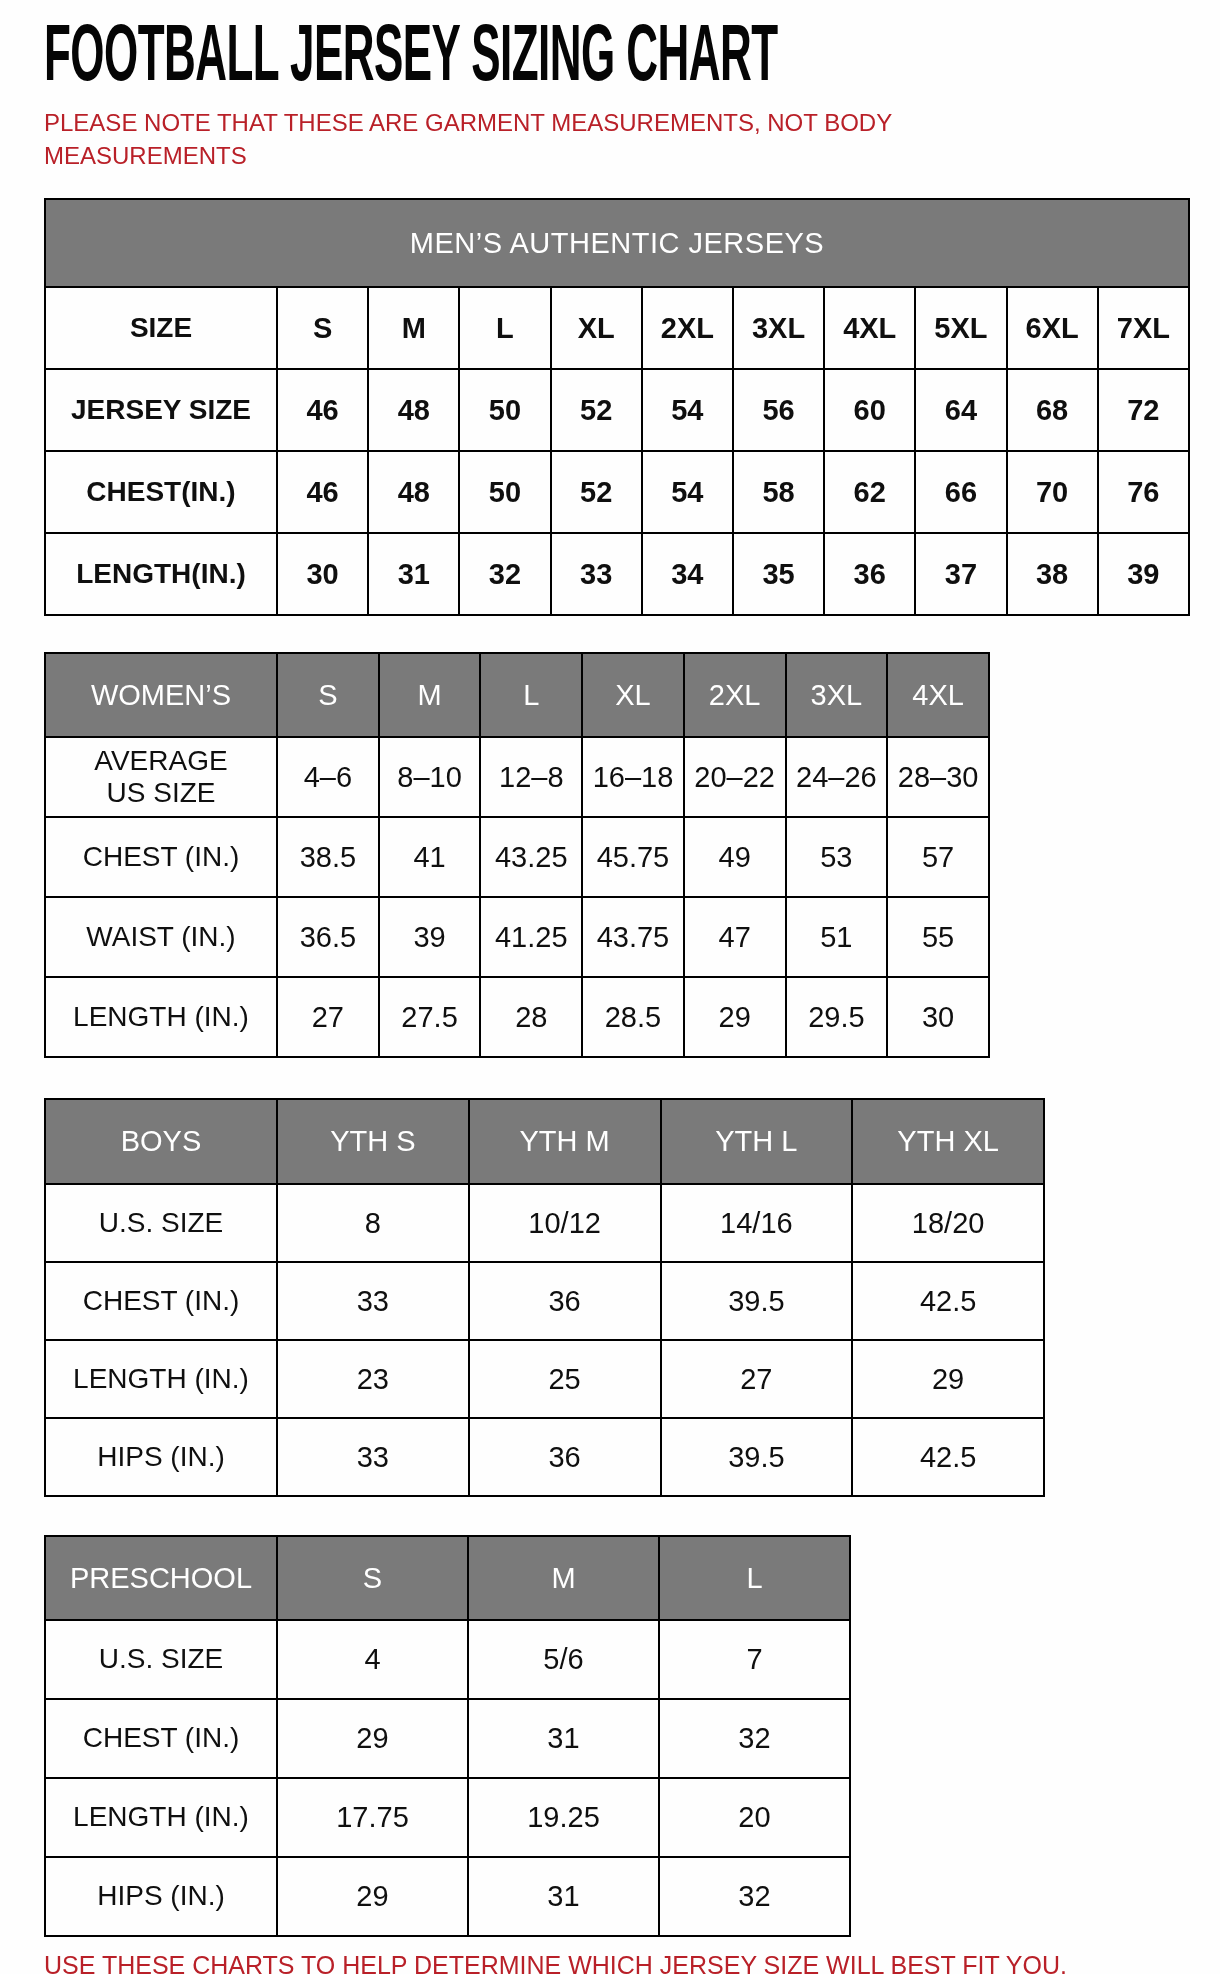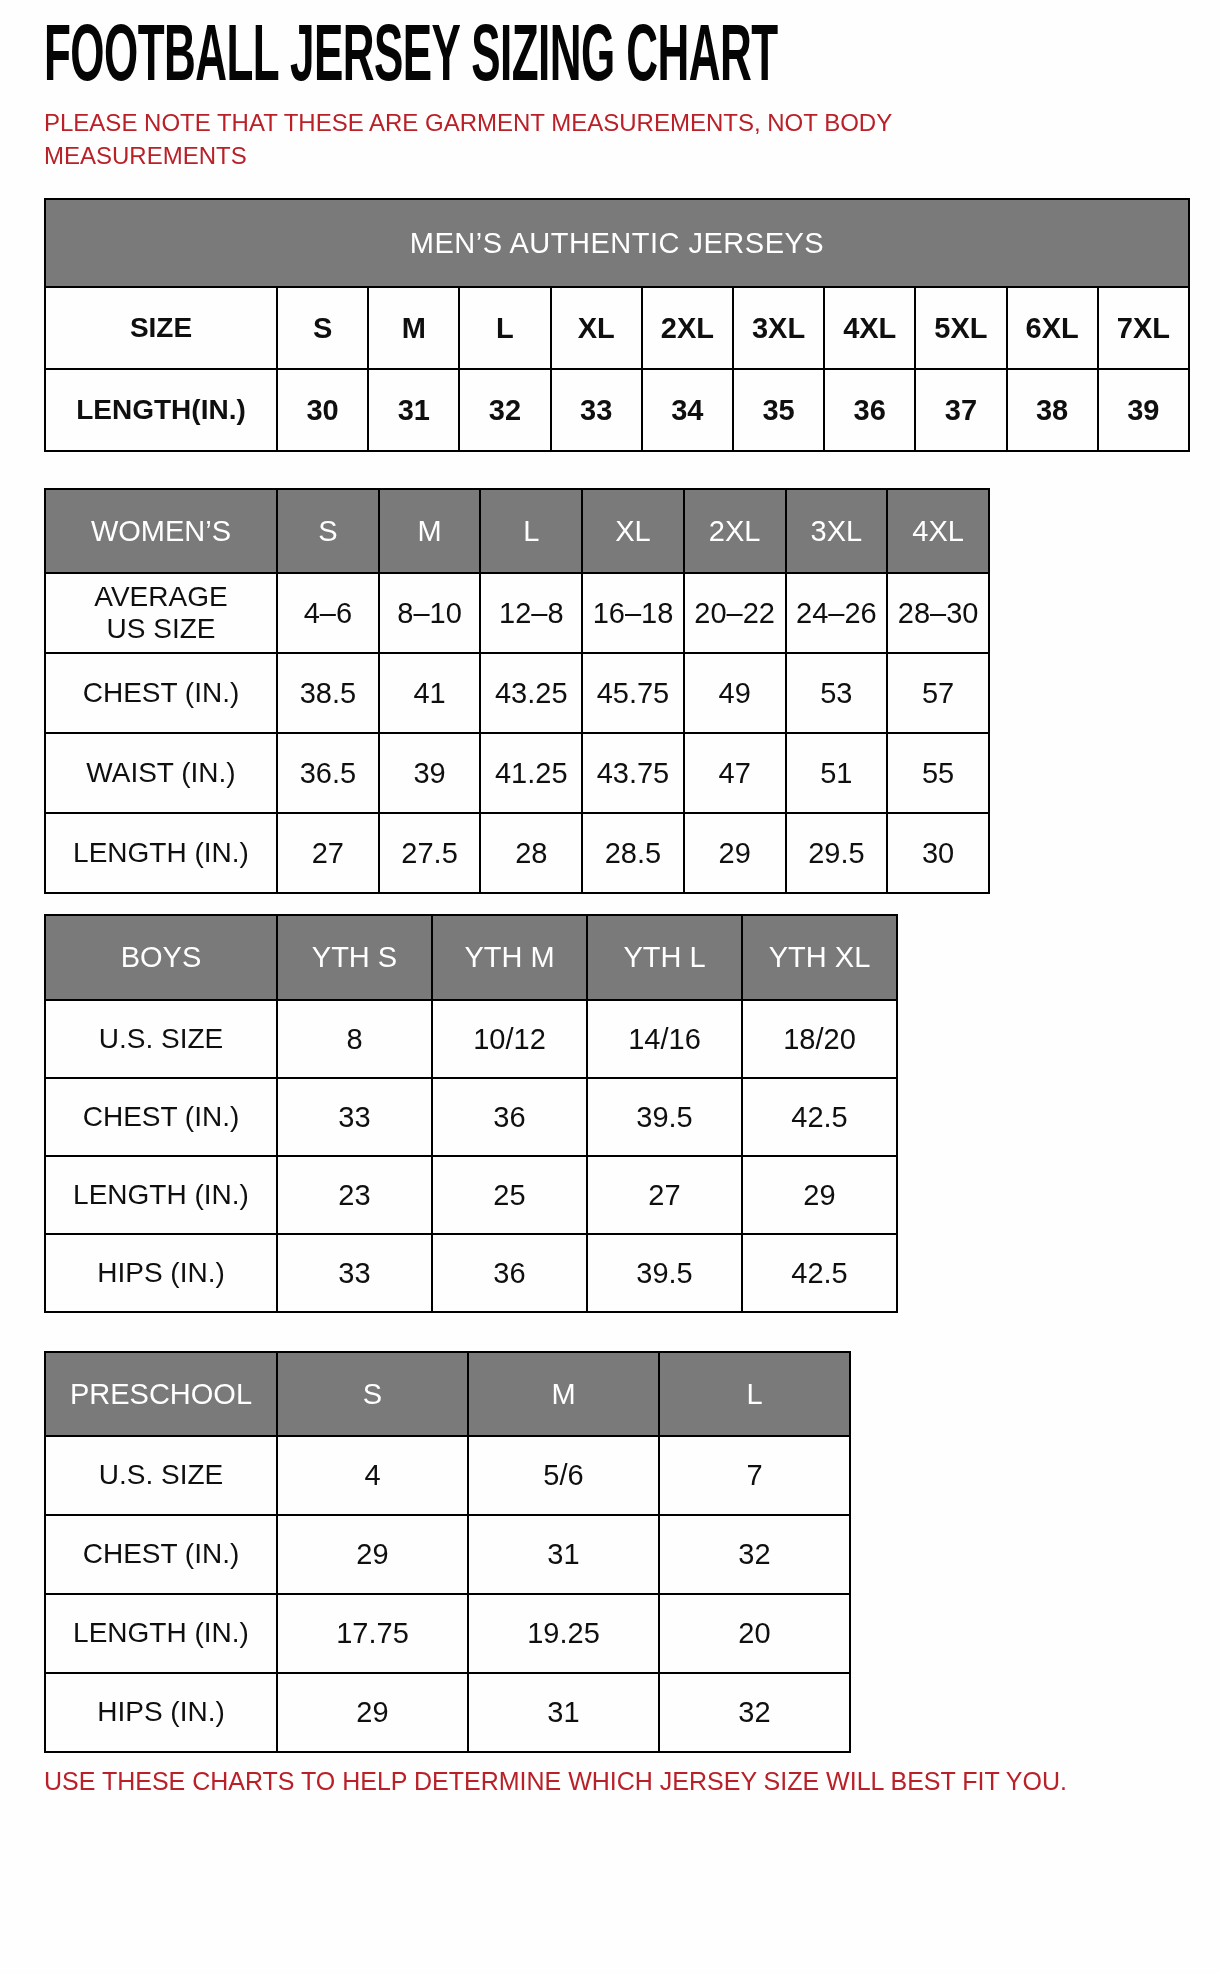--- a/index.html
+++ b/index.html
@@ -55,21 +55,21 @@
     font-size: 29px;
   }
   .mens-hdr {
     font-size: 34px;
     letter-spacing: 0.5px;
     border-color: #7a7a7a #7a7a7a #000 #7a7a7a;
   }
 
   #mens      { width: 1146px; margin-top: 26px; padding-left: 32px; }
   #womens    { width: 946px; margin-top: 36px; }
-  #boys      { width: 854px; margin-top: 20px; }
+  #boys      { width: 1001px; margin-top: 40px; }
   #preschool { width:  807px; margin-top: 38px; }
 
   .c-label { width: 232px; }
 
   #mens tr.hdr-row      { height: 88px; }
   #mens tr.data         { height: 82px; font-weight: bold; }
   #womens tr.hdr-row    { height: 84px; }
   #womens tr.data       { height: 80px; }
   #boys tr.hdr-row      { height: 85px; }
   #boys tr.data         { height: 78px; }
@@ -107,20 +107,46 @@
       <td>S</td>
       <td>M</td>
       <td>L</td>
       <td>XL</td>
       <td>2XL</td>
       <td>3XL</td>
       <td>4XL</td>
       <td>5XL</td>
       <td>6XL</td>
       <td>7XL</td>
+    </tr>
+    <tr class="data">
+      <td class="lbl">JERSEY SIZE</td>
+      <td>46</td>
+      <td>48</td>
+      <td>50</td>
+      <td>52</td>
+      <td>54</td>
+      <td>56</td>
+      <td>60</td>
+      <td>64</td>
+      <td>68</td>
+      <td>72</td>
+    </tr>
+    <tr class="data">
+      <td class="lbl">CHEST(IN.)</td>
+      <td>46</td>
+      <td>48</td>
+      <td>50</td>
+      <td>52</td>
+      <td>54</td>
+      <td>58</td>
+      <td>62</td>
+      <td>66</td>
+      <td>70</td>
+      <td>76</td>
     </tr>
     <tr class="data">
       <td class="lbl">LENGTH(IN.)</td>
       <td>30</td>
       <td>31</td>
       <td>32</td>
       <td>33</td>
       <td>34</td>
       <td>35</td>
       <td>36</td>

